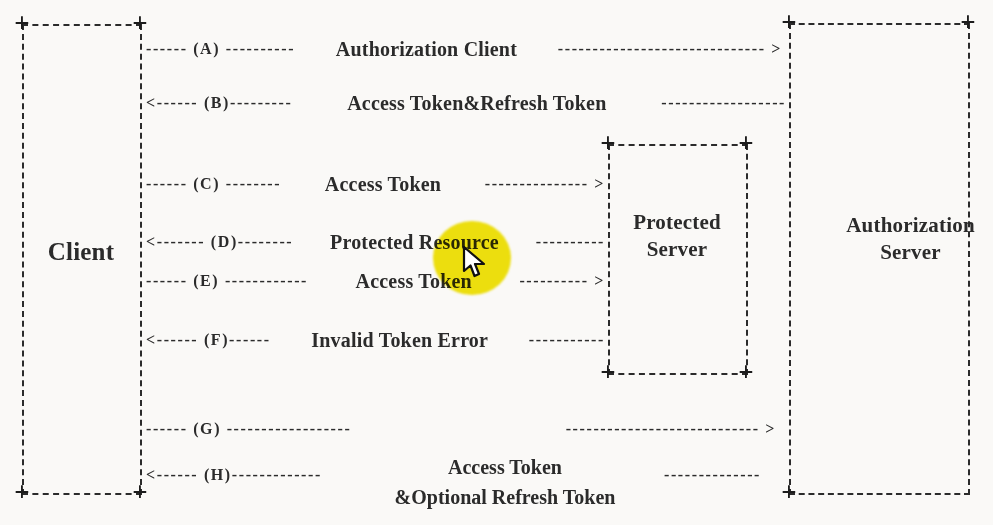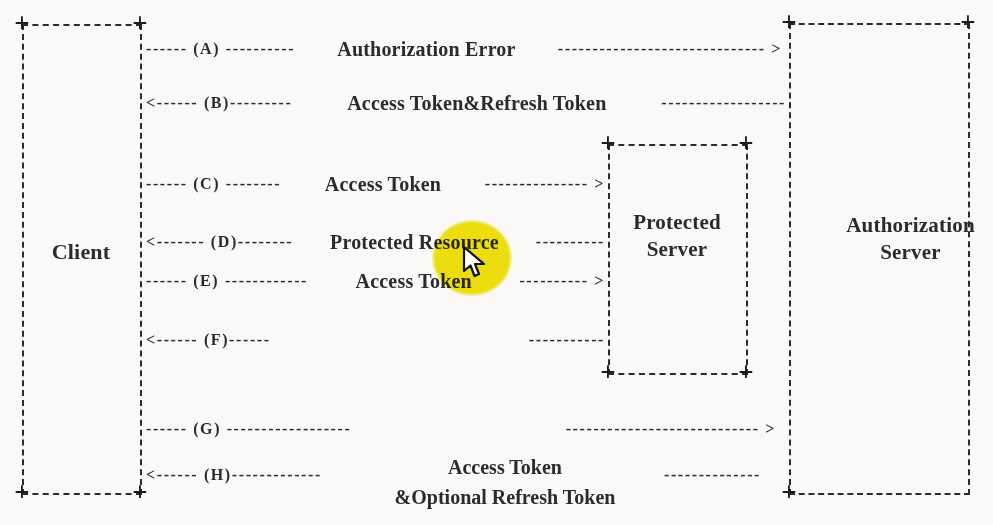--- a/index.html
+++ b/index.html
@@ -9,21 +9,21 @@
     font-family:"Liberation Serif","DejaVu Serif",serif;
     color:#2b2b2b;
   }
   .box{position:absolute;border:2px dashed #2b2b2b;z-index:1;}
   .corner{
     position:absolute;z-index:3;font-weight:700;font-size:27px;line-height:1;
     transform:translate(-50%,-52%);color:#1c1c1c;
   }
   .box-label{
     position:absolute;z-index:2;text-align:center;font-weight:700;
-    font-size:22px;line-height:27px;letter-spacing:.2px;
+    font-size:25px;line-height:27px;letter-spacing:.2px;
   }
   .flow{
     position:absolute;z-index:2;display:flex;justify-content:space-between;
     align-items:center;white-space:nowrap;font-weight:700;font-size:16px;
     line-height:26px;
   }
   .dash{letter-spacing:1.6px;font-size:16px;}
   .flow-label{font-size:20px;letter-spacing:.2px;padding:0 4px;}
   .flow-label-2line{
     position:absolute;z-index:2;text-align:center;font-weight:700;
@@ -80,21 +80,21 @@
   <div id="label-auth" class="box-label">
     <div>Authorization</div>
     <div>Server</div>
   </div>
   <span class="corner" style="left:789px;top:23px">+</span>
   <span class="corner" style="left:968px;top:23px">+</span>
   <span class="corner" style="left:789px;top:493px">+</span>
 
   <div id="flow-a" class="flow">
     <span class="dash">------ (A) ----------</span>
-    <span class="flow-label">Authorization Error</span>
+    <span class="flow-label">Authorization Client</span>
     <span class="dash">------------------------------ &gt;</span>
   </div>
 
   <div id="flow-b" class="flow">
     <span class="dash">&lt;------ (B)---------</span>
     <span class="flow-label">Access Token&amp;Refresh Token</span>
     <span class="dash">------------------</span>
   </div>
 
   <div id="flow-c" class="flow">
@@ -110,20 +110,21 @@
   </div>
 
   <div id="flow-e" class="flow">
     <span class="dash">------ (E) ------------</span>
     <span class="flow-label">Access Token</span>
     <span class="dash">---------- &gt;</span>
   </div>
 
   <div id="flow-f" class="flow">
     <span class="dash">&lt;------ (F)------</span>
+    <span class="flow-label">Invalid Token Error</span>
     <span class="dash">-----------</span>
   </div>
 
   <div id="flow-g" class="flow">
     <span class="dash">------ (G) ------------------</span>
     <span class="dash">---------------------------- &gt;</span>
   </div>
 
   <div id="flow-h-left" class="flow">
     <span class="dash">&lt;------ (H)-------------</span>

